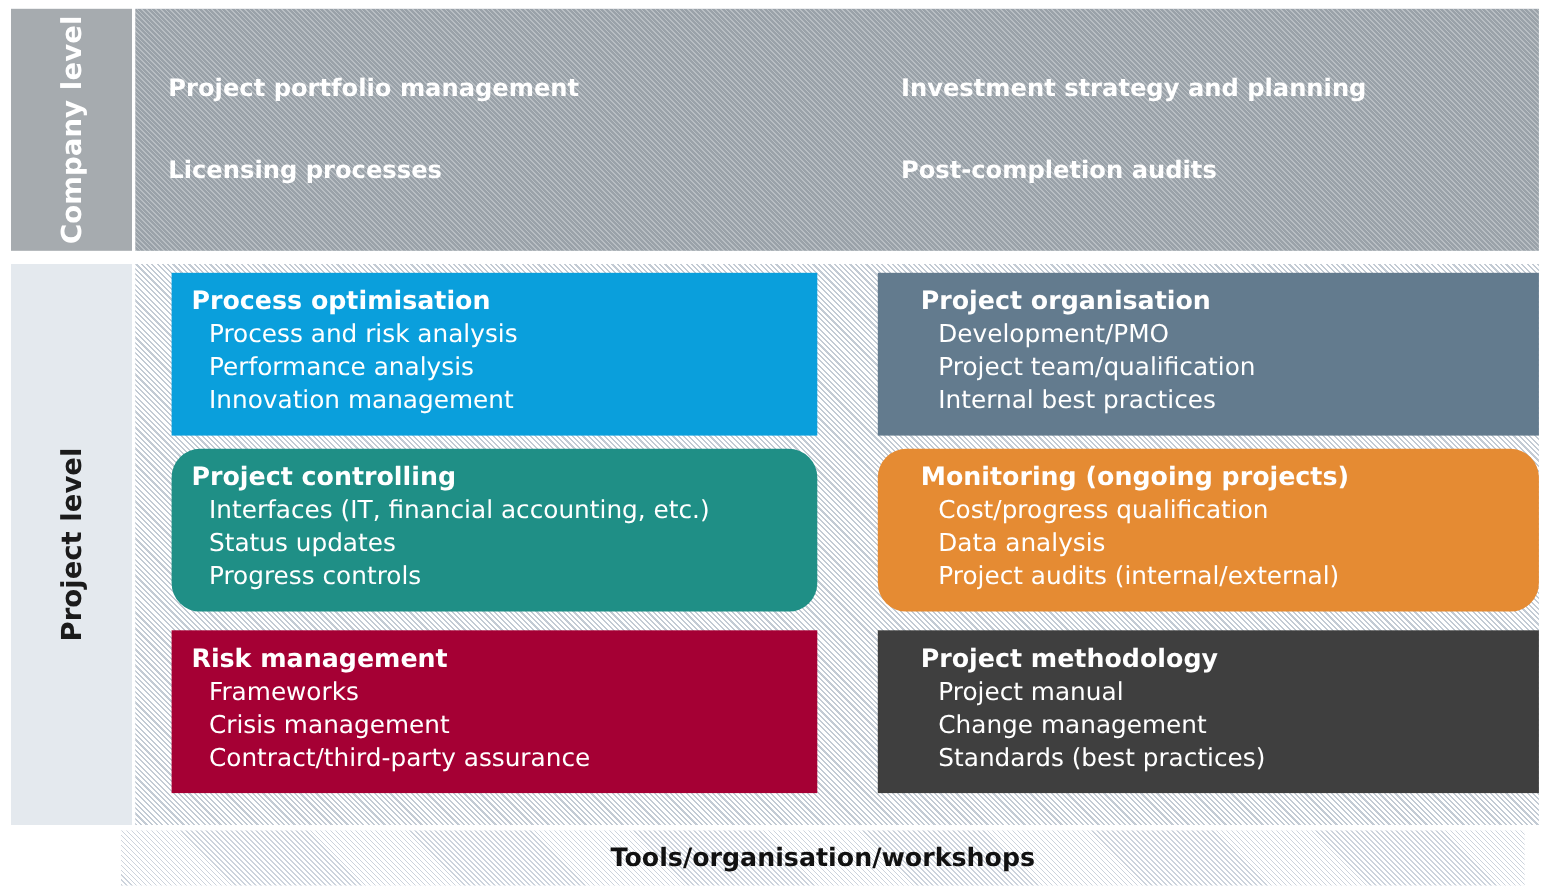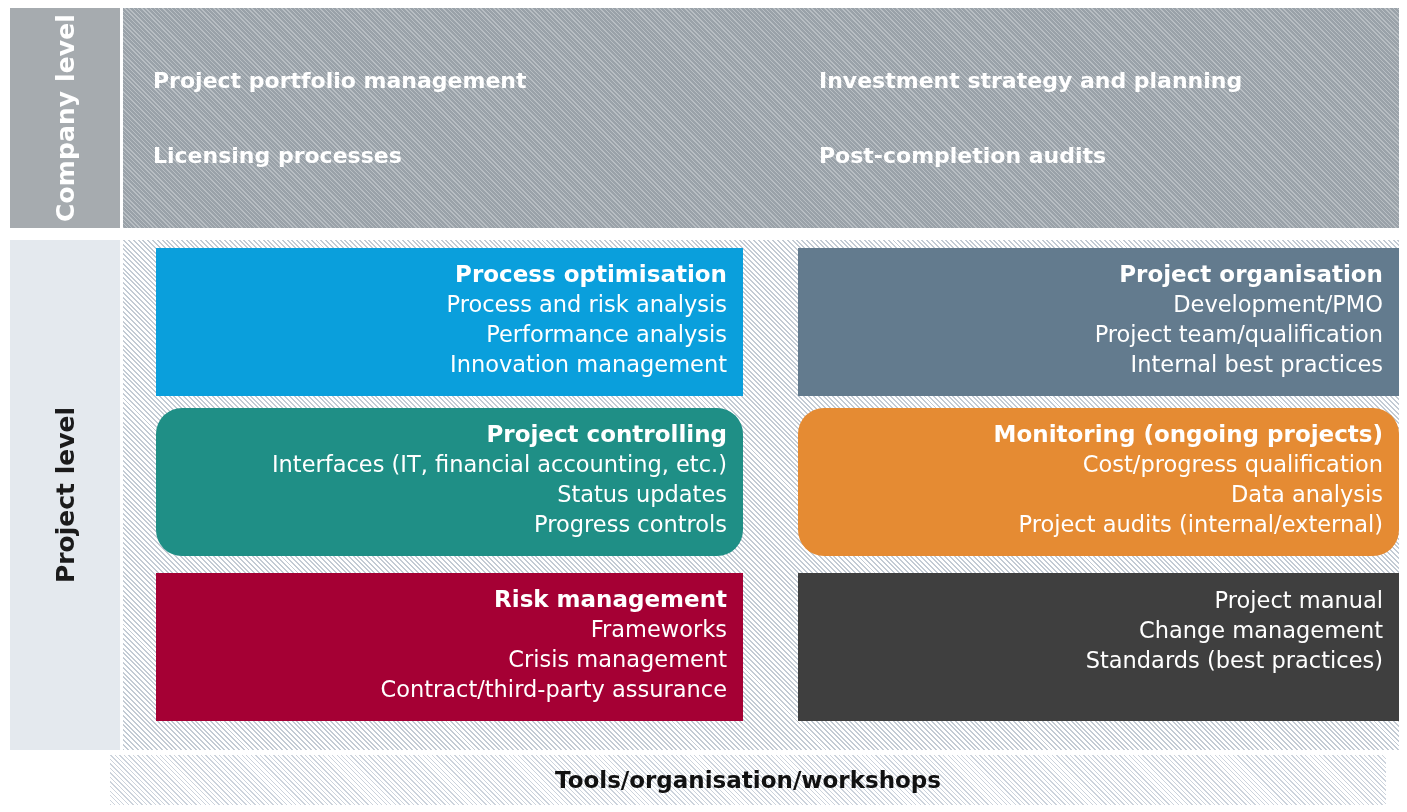--- a/index.html
+++ b/index.html
@@ -34,21 +34,20 @@
   }
   .hatch-mid {
     
     background-color: #eef1f4;
     background-image: repeating-linear-gradient(
         45deg,
         #c3cbd4 0px,
         #c3cbd4 1.4px,
         #ffffff 1.4px,
         #ffffff 3.4px);
-    text-align: right;
   }
   .hatch-light {
     
     background-color: #f6f8fa;
     background-image: repeating-linear-gradient(
         45deg,
         #ccd3dc 0px,
         #ccd3dc 1px,
         #ffffff 1px,
         #ffffff 3.2px);
@@ -247,20 +246,21 @@
       <div class="card col-right row-1" style="background-color: rgb(229, 139, 51);">
         <div class="card-title">Monitoring (ongoing projects)</div>
         <ul class="card-list">
           <li>Cost/progress qualification</li>
           <li>Data analysis</li>
           <li>Project audits (internal/external)</li>
         </ul>
       </div>
 
       <div class="card col-right row-2" style="background-color: rgb(63, 63, 63);">
+        <div class="card-title">Project methodology</div>
         <ul class="card-list">
           <li>Project manual</li>
           <li>Change management</li>
           <li>Standards (best practices)</li>
         </ul>
       </div>
 
     </div>
   </div>
 

